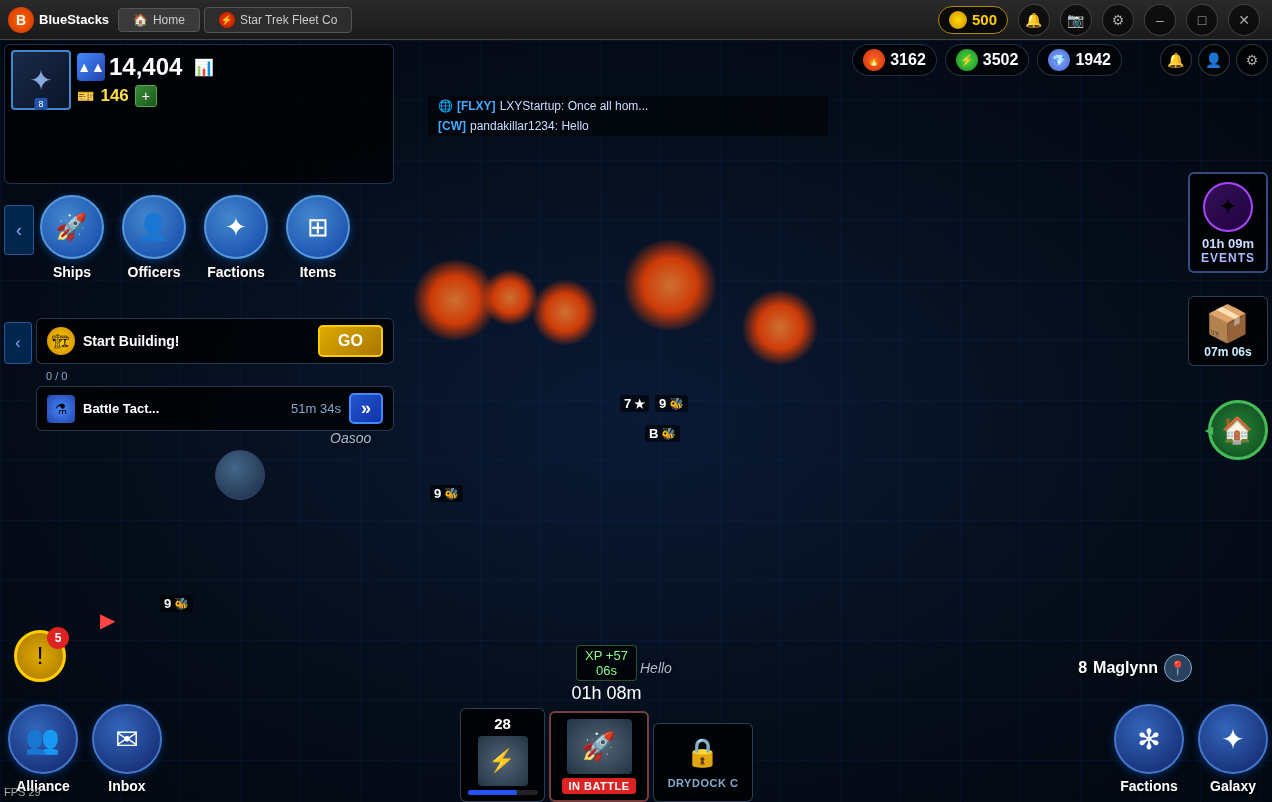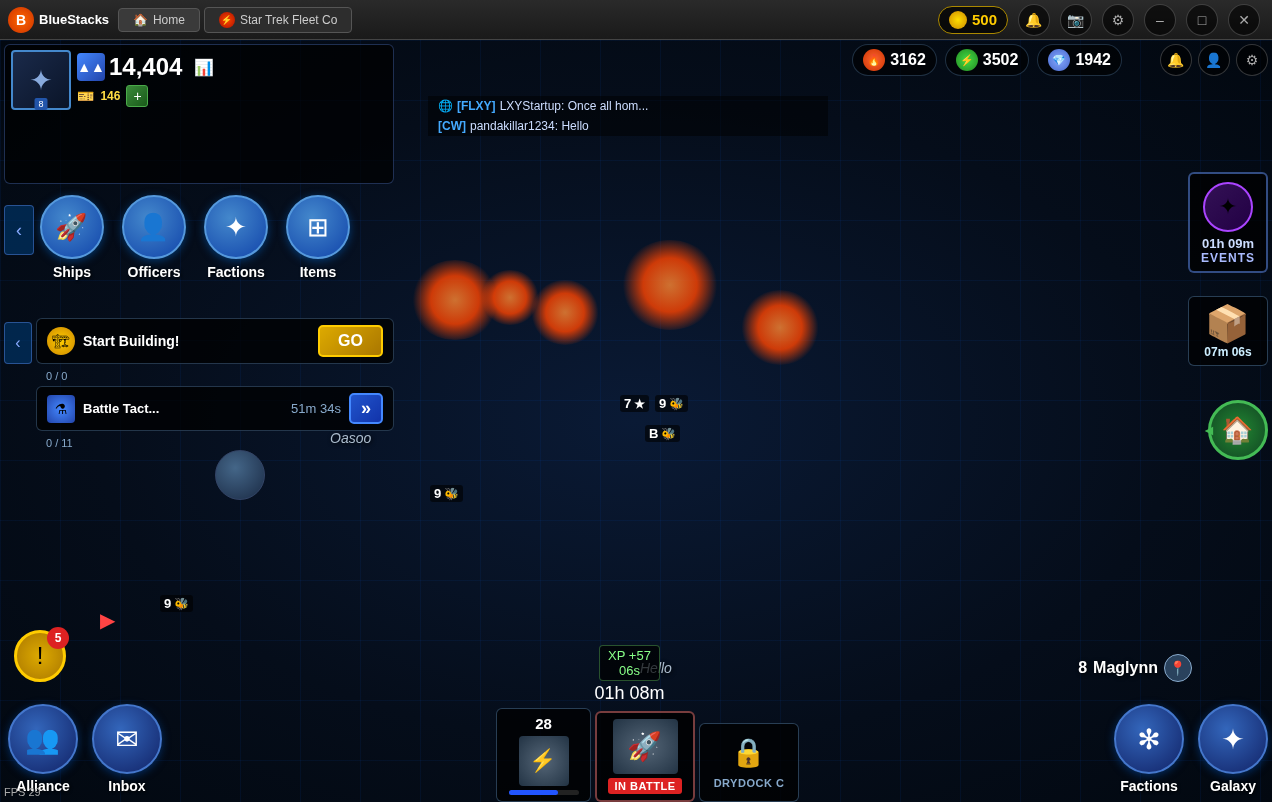--- a/index.html
+++ b/index.html
@@ -169,21 +169,21 @@
       display: flex;
       align-items: center;
       gap: 6px;
       margin-top: 4px;
     }
     .ticket-icon {
       font-size: 14px;
     }
     .currency-val {
       color: #ffdd44;
-      font-size: 12px;
+      font-size: 17px;
       font-weight: bold;
     }
     .plus-btn {
       background: linear-gradient(135deg, #3a8a3a, #1a5a1a);
       border: 1px solid #4aaa4a;
       border-radius: 3px;
       color: white;
       font-size: 14px;
       width: 22px; height: 22px;
       display: flex; align-items: center; justify-content: center;
@@ -608,29 +608,28 @@
       text-align: center;
       margin-bottom: 4px;
     }
 
     .battle-slots {
       display: flex;
       gap: 4px;
       align-items: flex-end;
     }
     .ship-slot {
-      width: 95px;
+      width: 85px;
       background: rgba(0,0,0,0.75);
       border: 1px solid rgba(100,150,200,0.4);
       border-radius: 6px;
       display: flex;
       flex-direction: column;
       align-items: center;
       padding: 6px;
-      margin-left: 36px;
     }
     .ship-count {
       color: white;
       font-size: 15px;
       font-weight: bold;
     }
     .ship-img {
       width: 50px; height: 50px;
       background: radial-gradient(ellipse at center, #556677, #223344);
       border-radius: 4px;
@@ -932,21 +931,20 @@
       <span class="build-text">Start Building!</span>
       <button class="go-btn">GO</button>
     </div>
     <div class="build-progress">0 / 0</div>
     <div class="build-row" style="margin-top:4px;">
       <div class="battle-icon">⚗</div>
       <span class="battle-text">Battle Tact...</span>
       <span class="battle-timer">51m 34s</span>
       <button class="skip-btn">»</button>
     </div>
-    <div class="build-progress">0 / 11</div>
   </div>
 
   <div id="events-panel">
     <div class="events-box">
       <div class="events-trek-logo">✦</div>
       <div class="events-timer">01h 09m</div>
       <div class="events-label">EVENTS</div>
     </div>
   </div>
 

